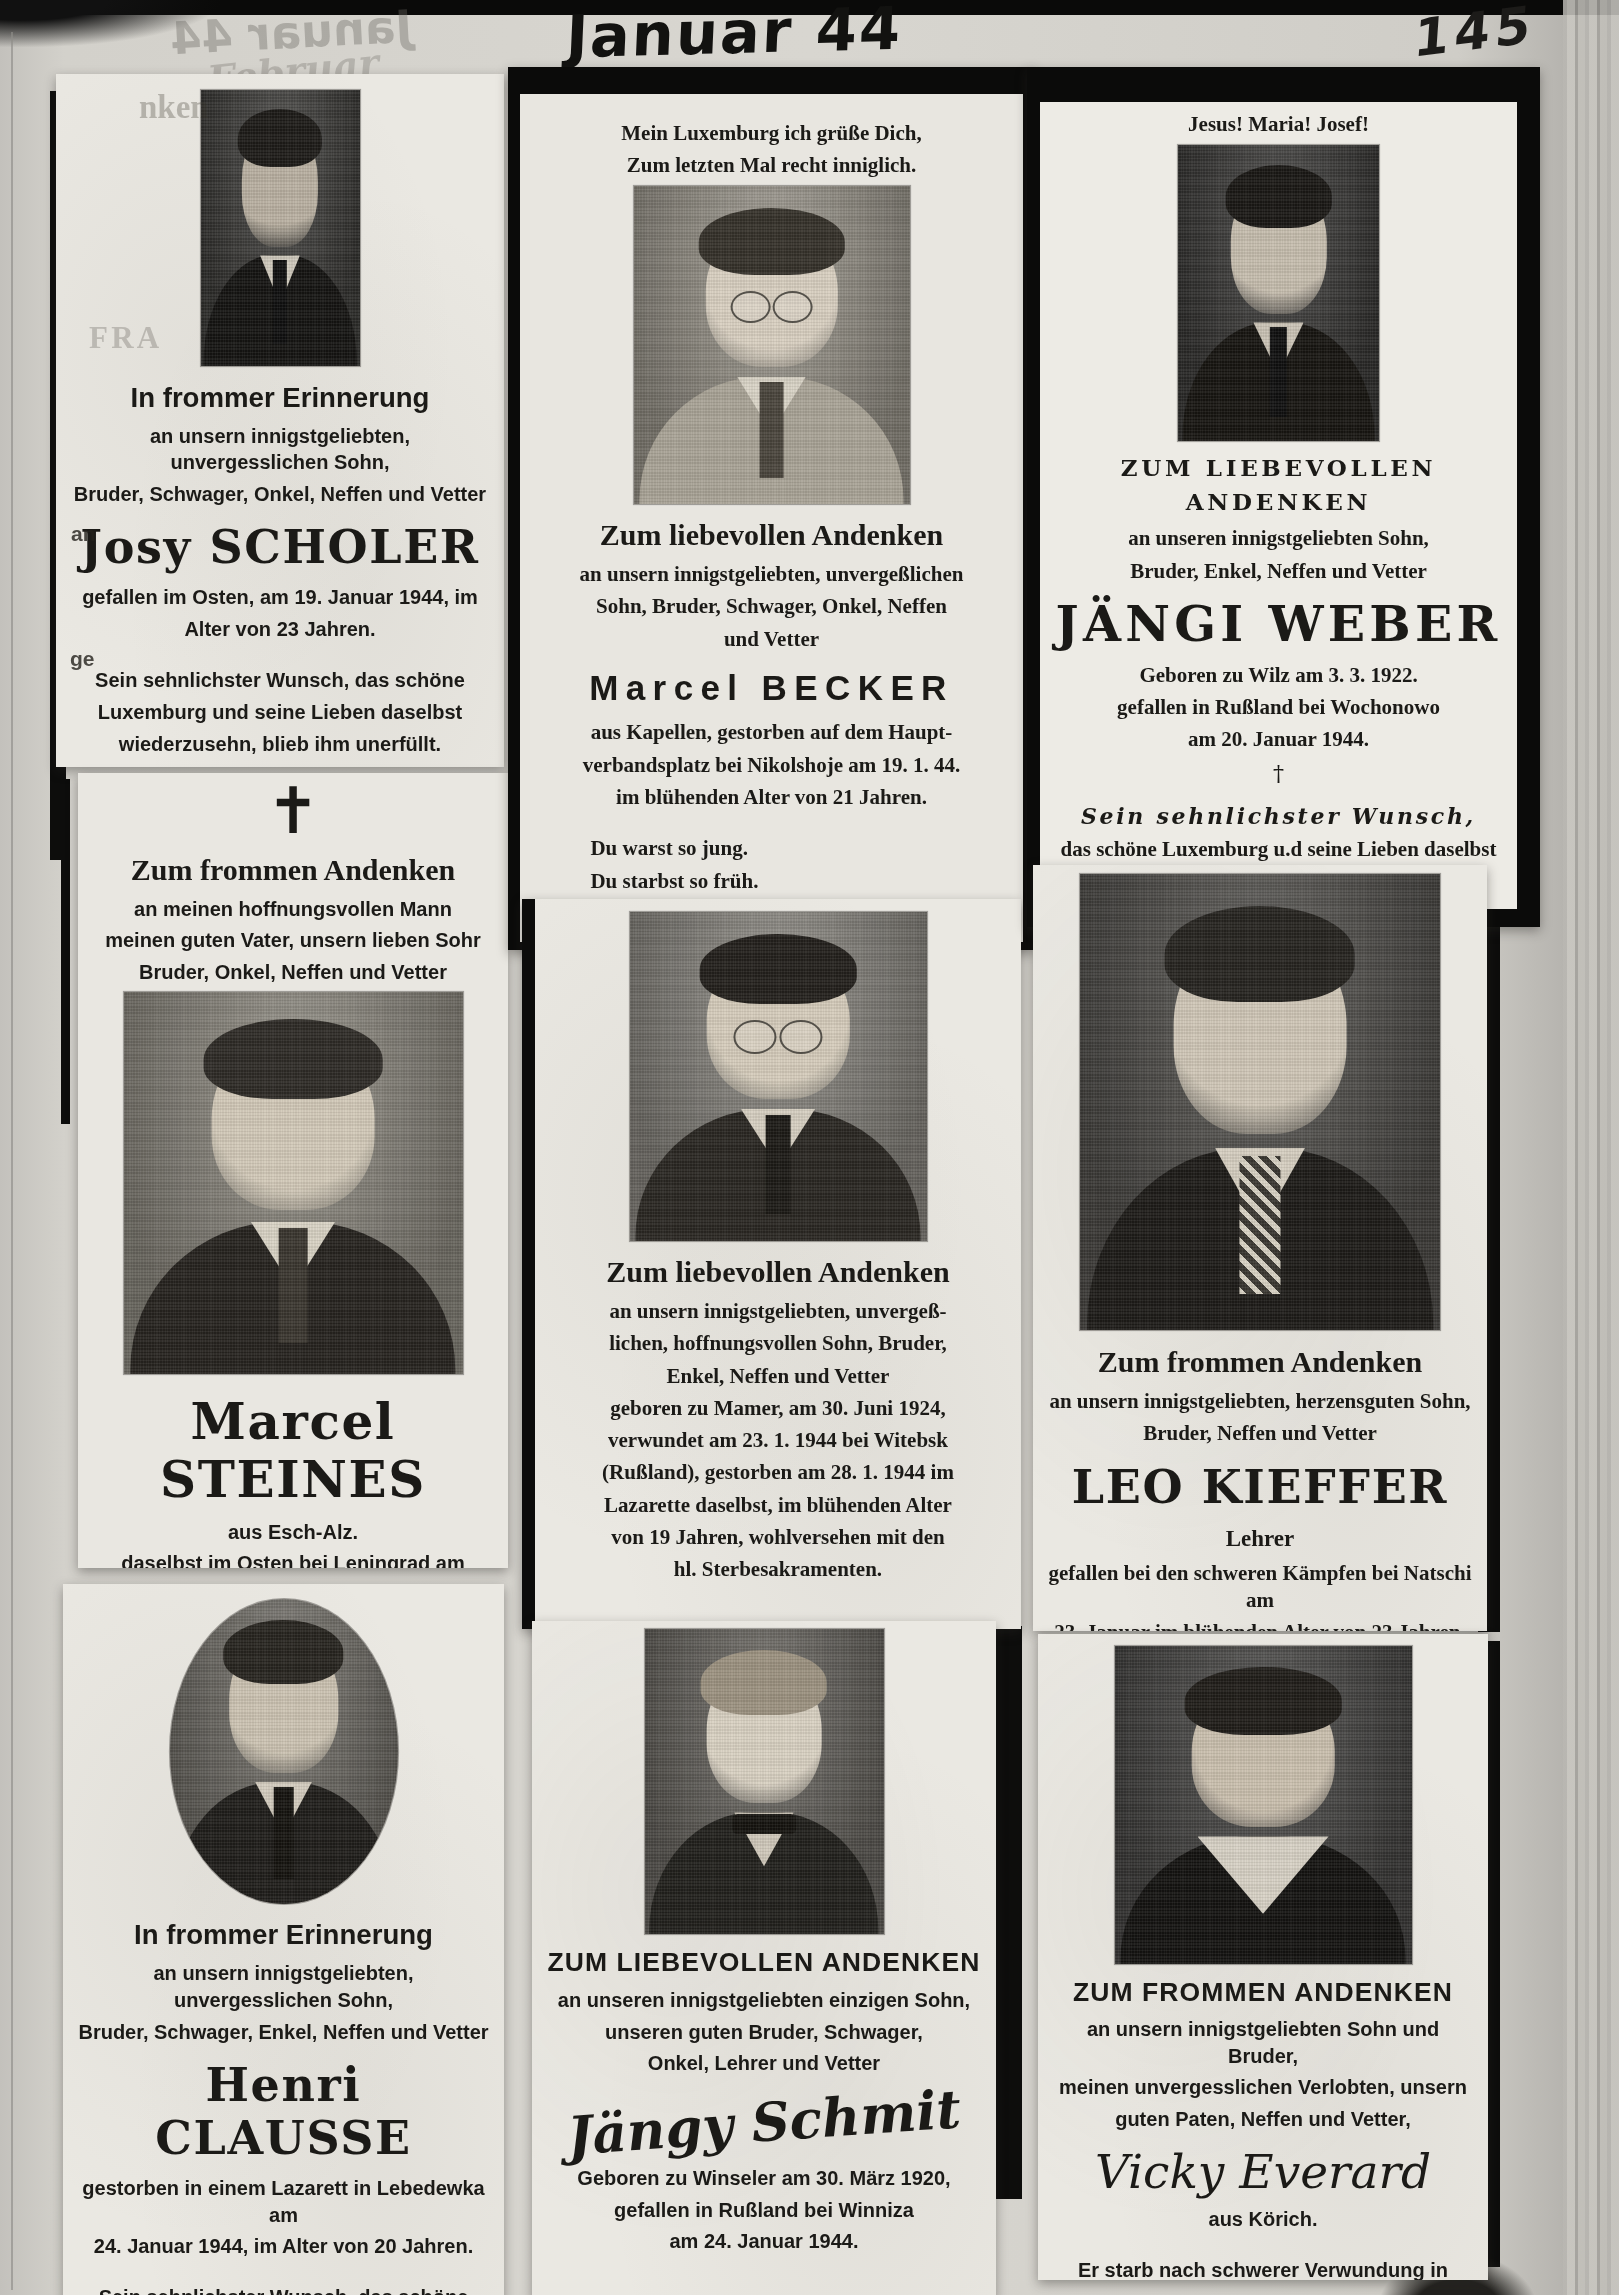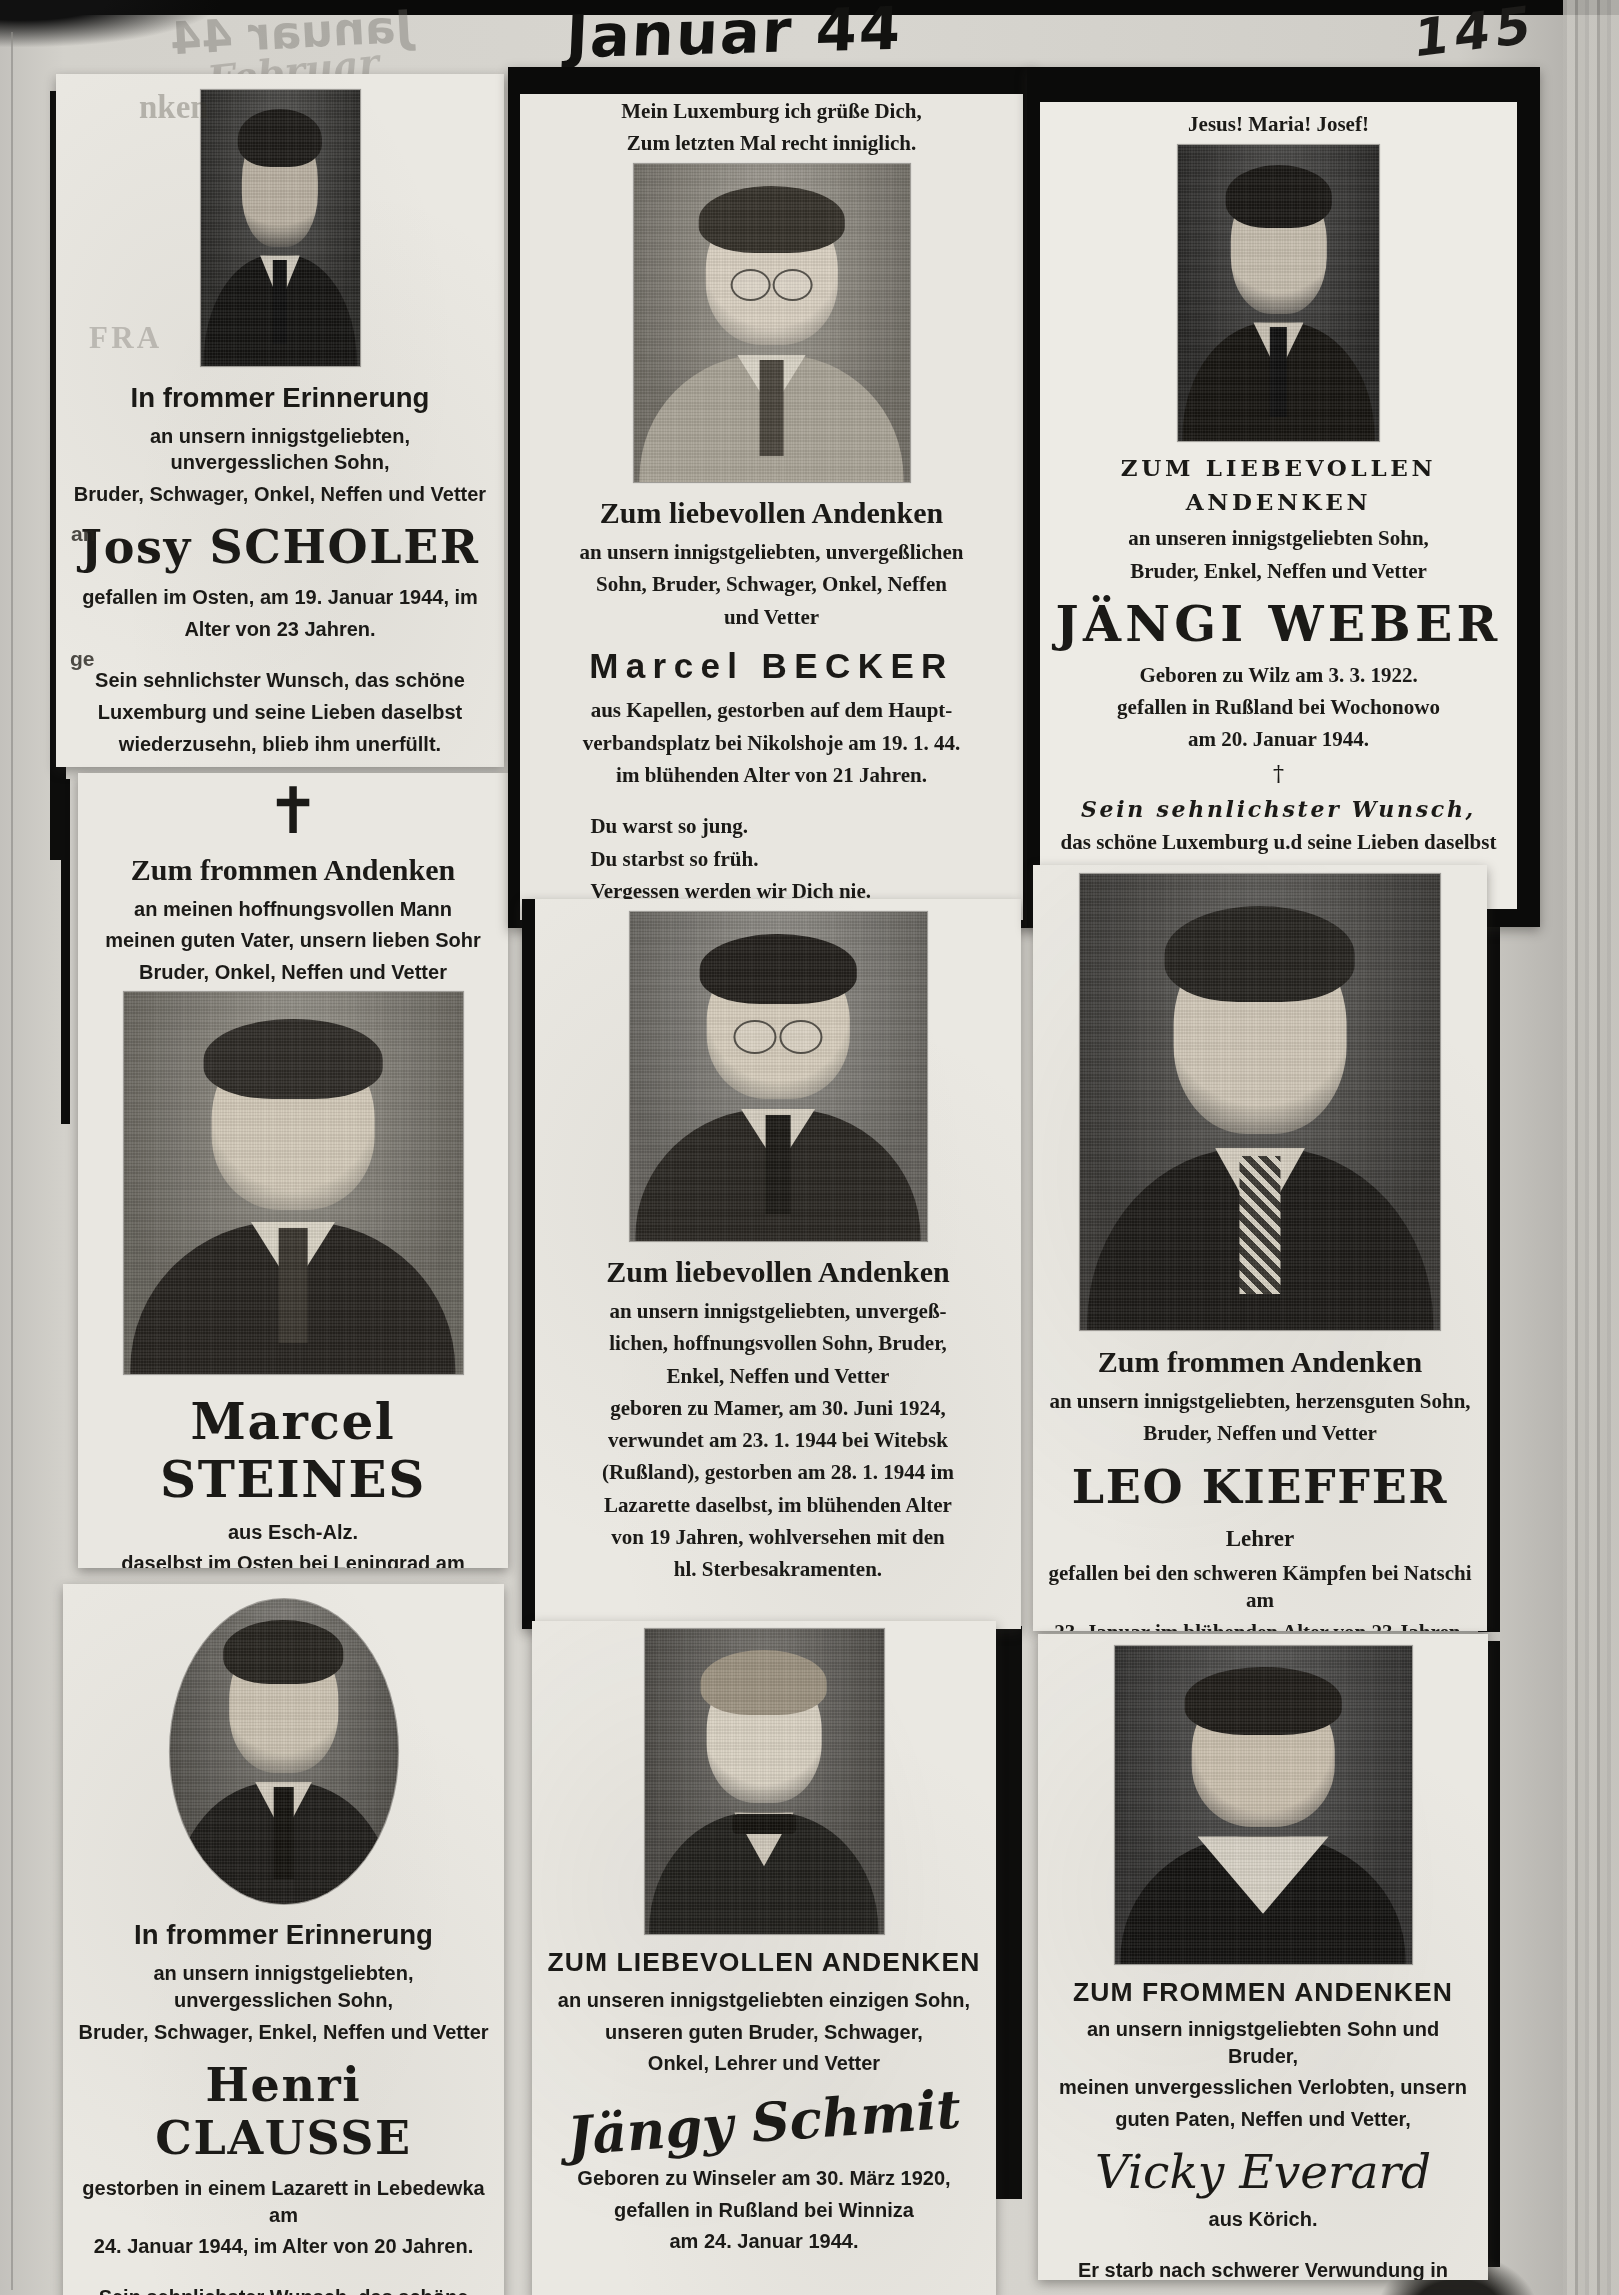--- a/index.html
+++ b/index.html
@@ -29,21 +29,21 @@
   #ghost1{left:170px;top:9.5px;font:700 45px/1 "DejaVu Sans",sans-serif;transform:scaleX(-1) rotate(3deg);}
   #ghost2{left:207px;top:52px;font:700 italic 39px/1 "DejaVu Serif",serif;transform:rotate(-6deg);color:rgba(112,110,102,.32);}
   
   .card{position:absolute;background:#eae8e2;box-shadow:0 4.2px 10.6px rgba(40,38,34,.4);
     display:flex;flex-direction:column;align-items:center;text-align:center;overflow:hidden;
     background-image:radial-gradient(ellipse at 30% 40%,rgba(120,115,105,.07),transparent 60%),
                      radial-gradient(ellipse at 70% 75%,rgba(120,115,105,.08),transparent 55%);}
   #card-scholer{left:56px;top:74px;width:448px;height:681px;padding-top:11.7px;}
   #card-steines{left:78px;top:773px;width:430px;height:790px;padding-top:5.3px;background:#e9e7e1;}
   #card-clausse{left:63px;top:1584px;width:441px;height:710px;padding-top:10.6px;}
-  #card-becker{left:508px;top:67px;width:503px;height:825px;border:12.7px solid #0b0b0a;border-top-width:27.6px;border-bottom-width:8.5px;padding-top:1px;background:#e8e6e0;}
+  #card-becker{left:508px;top:67px;width:503px;height:825px;border:12.7px solid #0b0b0a;border-top-width:27.6px;border-bottom-width:8.5px;padding-top:23px;background:#e8e6e0;}
   #card-konz{left:522px;top:899px;width:486px;height:721px;border-left:13.8px solid #0c0c0b;padding-top:8.5px;}
   #card-schmit{left:532px;top:1621px;width:464px;height:674px;padding-top:4.2px;}
   #card-weber{left:1027px;top:67px;width:477px;height:801px;border:13.8px solid #0b0b0a;border-top-width:35px;border-right-width:23px;border-bottom-width:18px;padding-top:6.4px;background:#edebe5;}
   #card-kieffer{left:1033px;top:865px;width:454px;height:761px;padding-top:5.3px;}
   #card-everard{left:1038px;top:1634px;width:450px;height:639px;padding-top:7.4px;}
   
   .photo{position:relative;overflow:hidden;flex:none;margin:4.2px 0 7.4px;
     background:radial-gradient(ellipse at 50% 26%,rgba(255,255,255,.14),rgba(0,0,0,.28) 75%),var(--phbg,#6a675f);
     box-shadow:0 0 0 1.1px rgba(20,18,15,.35);}
   .photo::after{content:"";position:absolute;inset:0;
@@ -83,21 +83,21 @@
   .hs {font:700 27.6px/1.4 "Liberation Sans",sans-serif;margin-top:5.3px;}
   .hf {font:700 30px/1.35 "Liberation Serif",serif;margin-top:4.2px;}
   .hsp{font:700 23px/1.5 "DejaVu Serif",serif;letter-spacing:3.7px;}
   .hc {font:700 26.5px/1.4 "Liberation Sans",sans-serif;letter-spacing:1.1px;}
   .nsl{font:700 46px/1.15 "DejaVu Serif",serif;letter-spacing:1.6px;margin:11.7px 0 7.4px;}
   .nsl-lg{font-size:50px;}
   .nsp{font:700 35px/1.15 "Liberation Sans",sans-serif;letter-spacing:7.4px;margin:12.7px 0 8.5px;}
   .nst{font:700 49px/1.1 "DejaVu Serif",serif;letter-spacing:4.2px;margin:10.6px 0 7.4px;}
   .nsc{font:700 italic 53px/1.1 "DejaVu Serif",serif;transform:rotate(-4deg);margin:13.8px 0 10.6px;}
   .nit{font:400 italic 47px/1.1 "DejaVu Serif",serif;margin:10.6px 0 6.4px;}
-  .sm {font:700 italic 22px/1.3 "DejaVu Serif",serif;letter-spacing:2.7px;margin-top:8px;}
+  .sm {font:700 italic 22px/1.3 "DejaVu Serif",serif;letter-spacing:2.7px;margin-top:15px;}
   .lehrer{font:700 23px/1.3 "Liberation Serif",serif;}
   .cb{font:400 64px/1.05 "DejaVu Serif",serif;margin:0;}
   .cs{font:400 22px/1.1 "DejaVu Serif",serif;margin:6.4px 0 1.1px;}
   .gap{height:13.8px;}
   .vleft{text-align:left;width:72%;}
   
   .frag{position:absolute;white-space:nowrap;}
   [data-frag="nken"]{left:139px;top:91px;font:700 33px/1 "Liberation Serif",serif;color:rgba(60,55,48,.30);}
   [data-frag="fra"]{left:89px;top:322px;font:700 31px/1 "Liberation Serif",serif;letter-spacing:3.2px;color:rgba(70,65,58,.26);}
   [data-frag="an"]{left:71px;top:523px;font:700 21px/1 "Liberation Sans",sans-serif;color:rgba(35,33,28,.8);}

